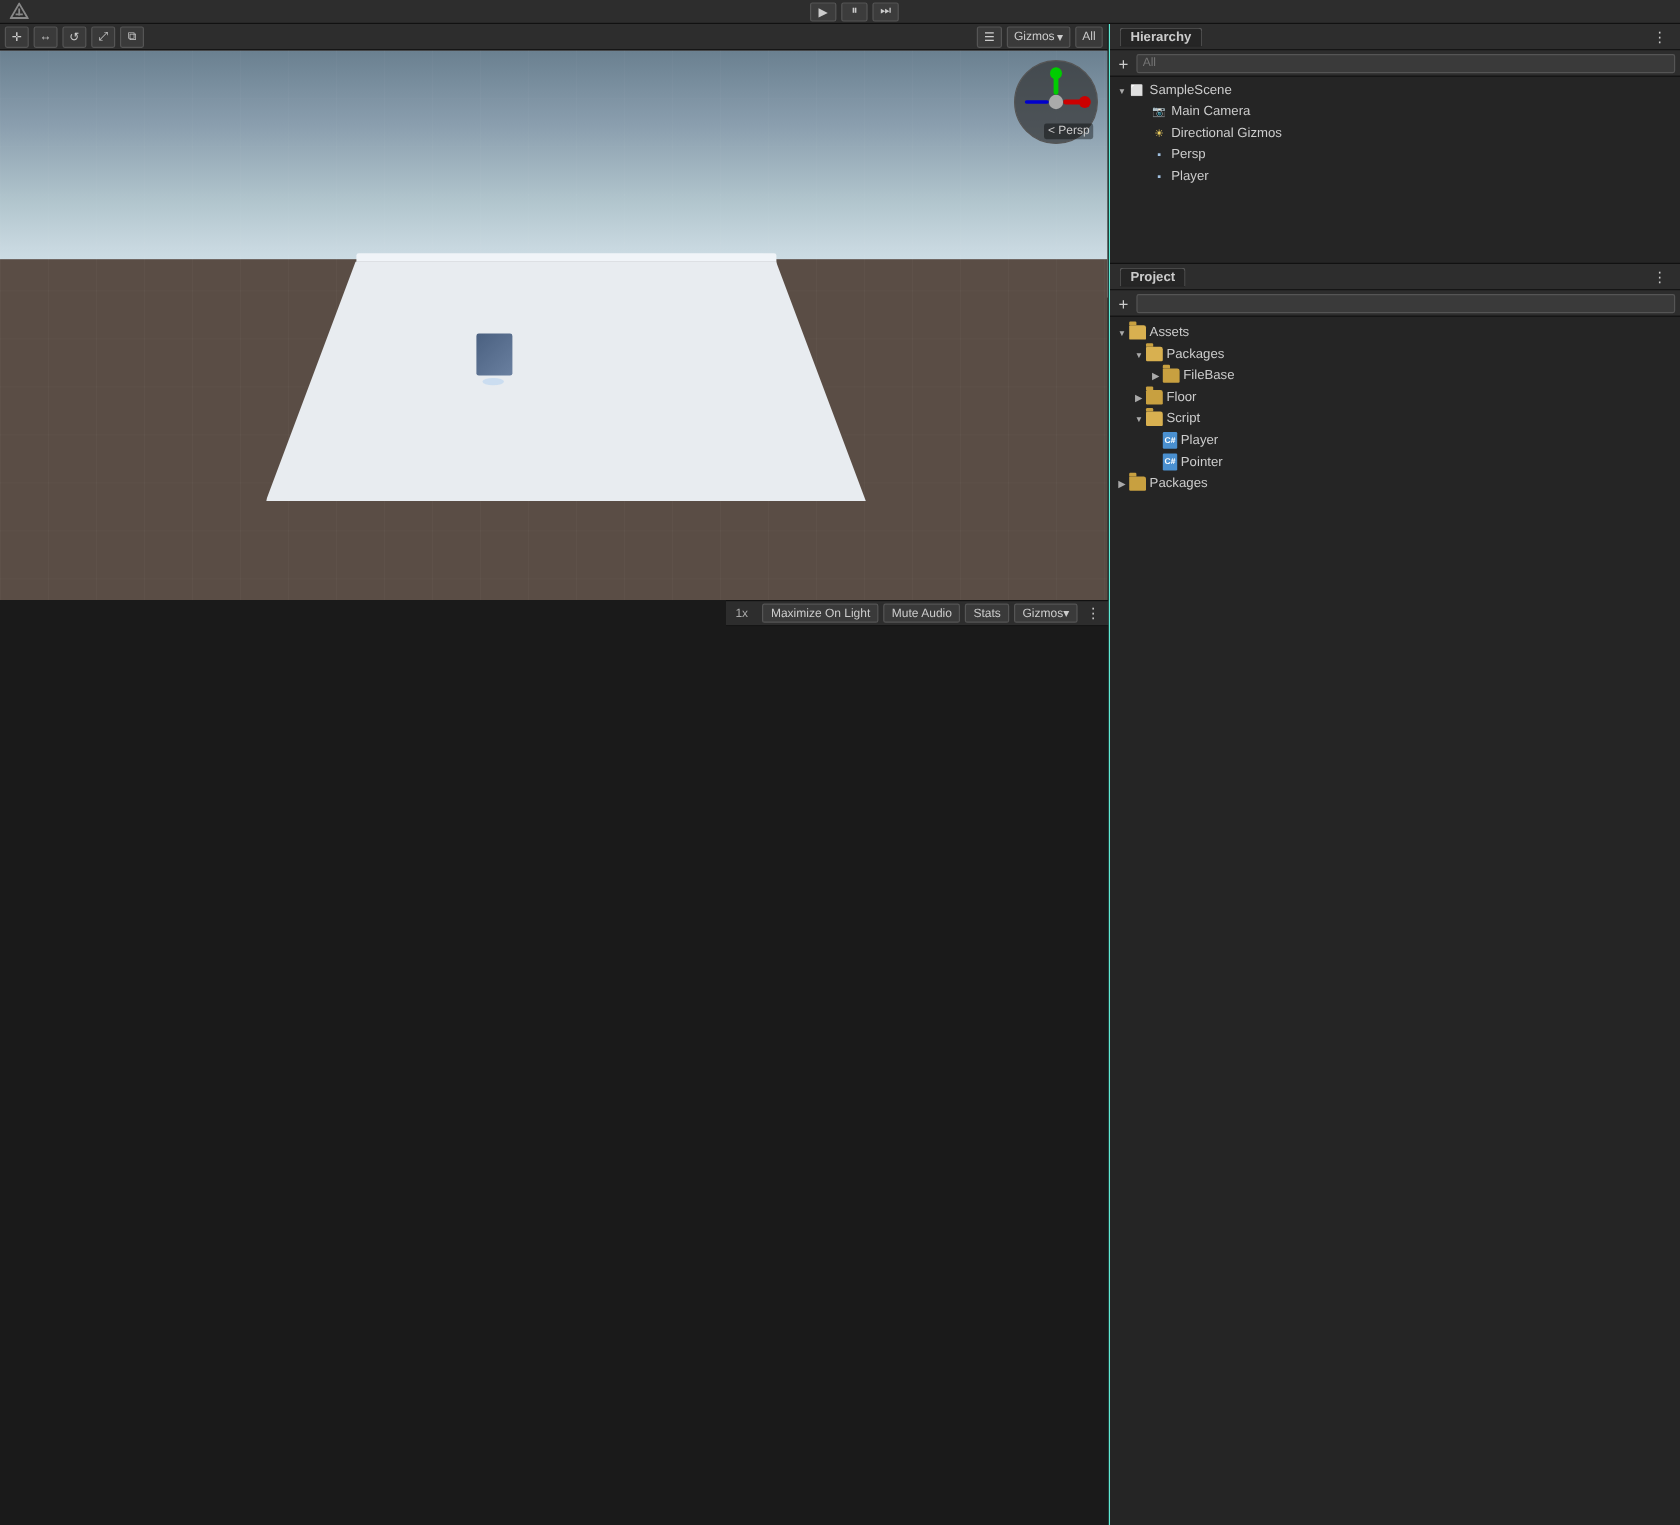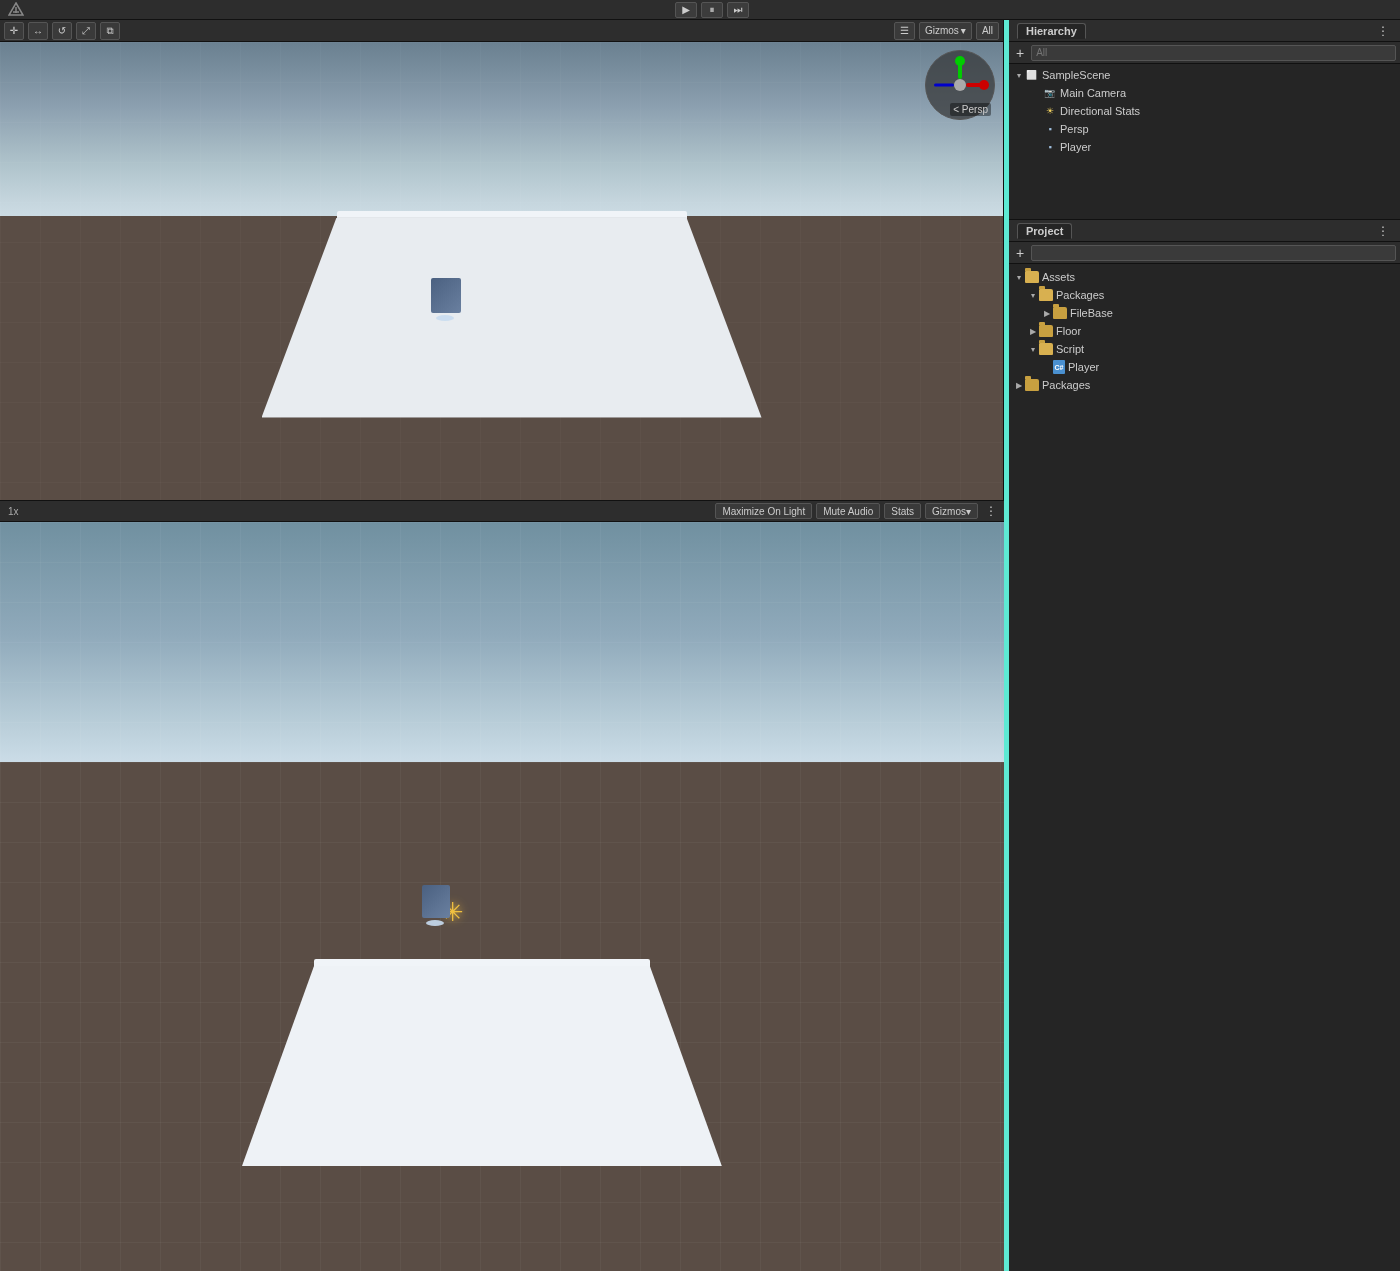--- a/index.html
+++ b/index.html
@@ -277,20 +277,21 @@
       border-radius: 2px;
       margin-top: 12px;
     }
 
     
     .game-view {
       flex: 1;
       display: flex;
       flex-direction: column;
       background: #1a1a1a;
+      align-items: flex-end;
     }
     .game-toolbar {
       height: 22px;
       background: #2d2d2d;
       display: flex;
       align-items: center;
       padding: 0 4px;
       gap: 4px;
       border-bottom: 1px solid #111;
       border-top: 1px solid #111;
@@ -298,25 +299,25 @@
     }
     .game-canvas {
       flex: 1;
       position: relative;
       background: #4a3f3a;
       overflow: hidden;
     }
 
     
     .right-panel {
-      width: 396px;
+      width: 476px;
       display: flex;
       flex-direction: column;
       background: #252525;
-      border-left: 5px solid #5eead4;
+      border-left: 1px solid #5eead4;
       flex-shrink: 0;
     }
 
     
     .hierarchy-panel {
       height: 200px;
       display: flex;
       flex-direction: column;
       border-bottom: 1px solid #111;
     }
@@ -634,21 +635,21 @@
 
         <div class="tree-item" style="padding-left: 22px;">
           <span class="tree-arrow"></span>
           <span class="tree-icon camera-icon">📷</span>
           <span>Main Camera</span>
         </div>
 
         <div class="tree-item" style="padding-left: 22px;">
           <span class="tree-arrow"></span>
           <span class="tree-icon light-icon">☀</span>
-          <span>Directional Stats</span>
+          <span>Directional Gizmos</span>
         </div>
 
         <div class="tree-item" style="padding-left: 22px;">
           <span class="tree-arrow"></span>
           <span class="tree-icon object-icon">▪</span>
           <span>Persp</span>
         </div>
 
         <div class="tree-item" style="padding-left: 22px;">
           <span class="tree-arrow"></span>
@@ -699,20 +700,25 @@
           <span class="folder-icon open"></span>
           <span>Script</span>
         </div>
 
         <div class="folder-item" style="padding-left: 32px;">
           <span class="tree-arrow"></span>
           <span class="script-icon">C#</span>
           <span>Player</span>
         </div>
 
+        <div class="folder-item" style="padding-left: 32px;">
+          <span class="tree-arrow"></span>
+          <span class="script-icon">C#</span>
+          <span>Pointer</span>
+        </div>
 
         <div class="folder-item" style="padding-left: 4px;">
           <span class="tree-arrow">▶</span>
           <span class="folder-icon"></span>
           <span>Packages</span>
         </div>
 
       </div>
     </div>
 

